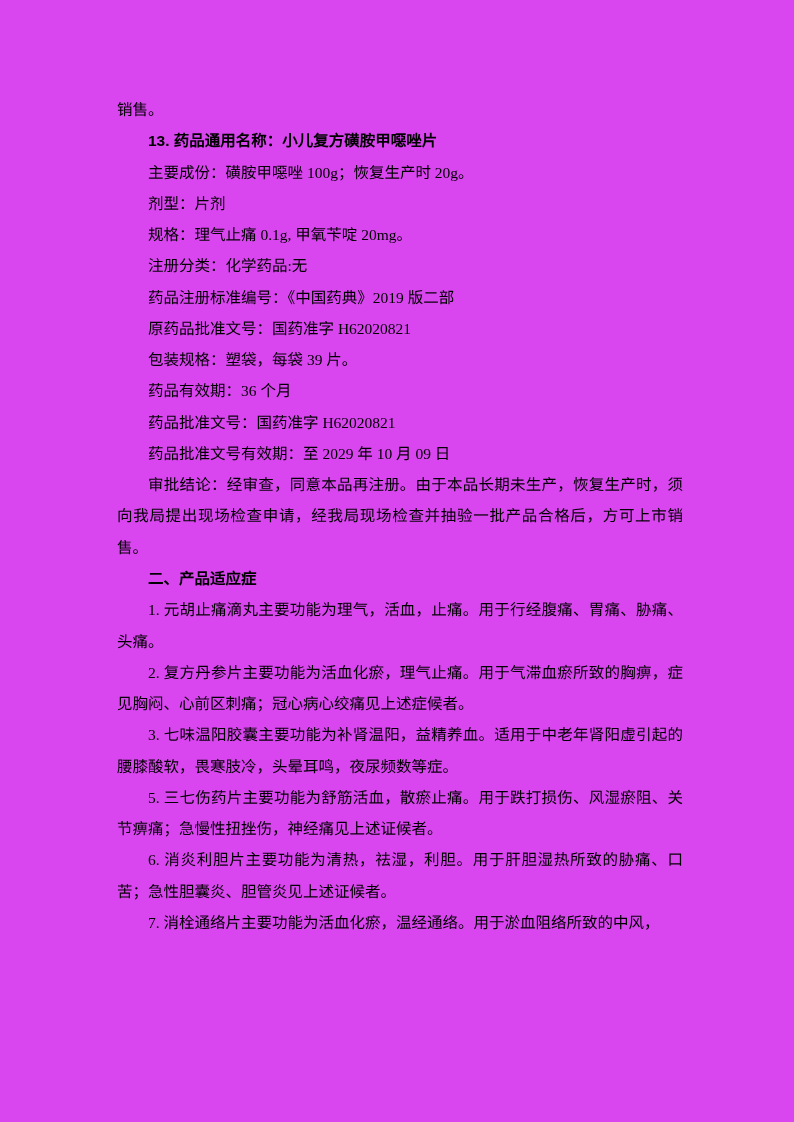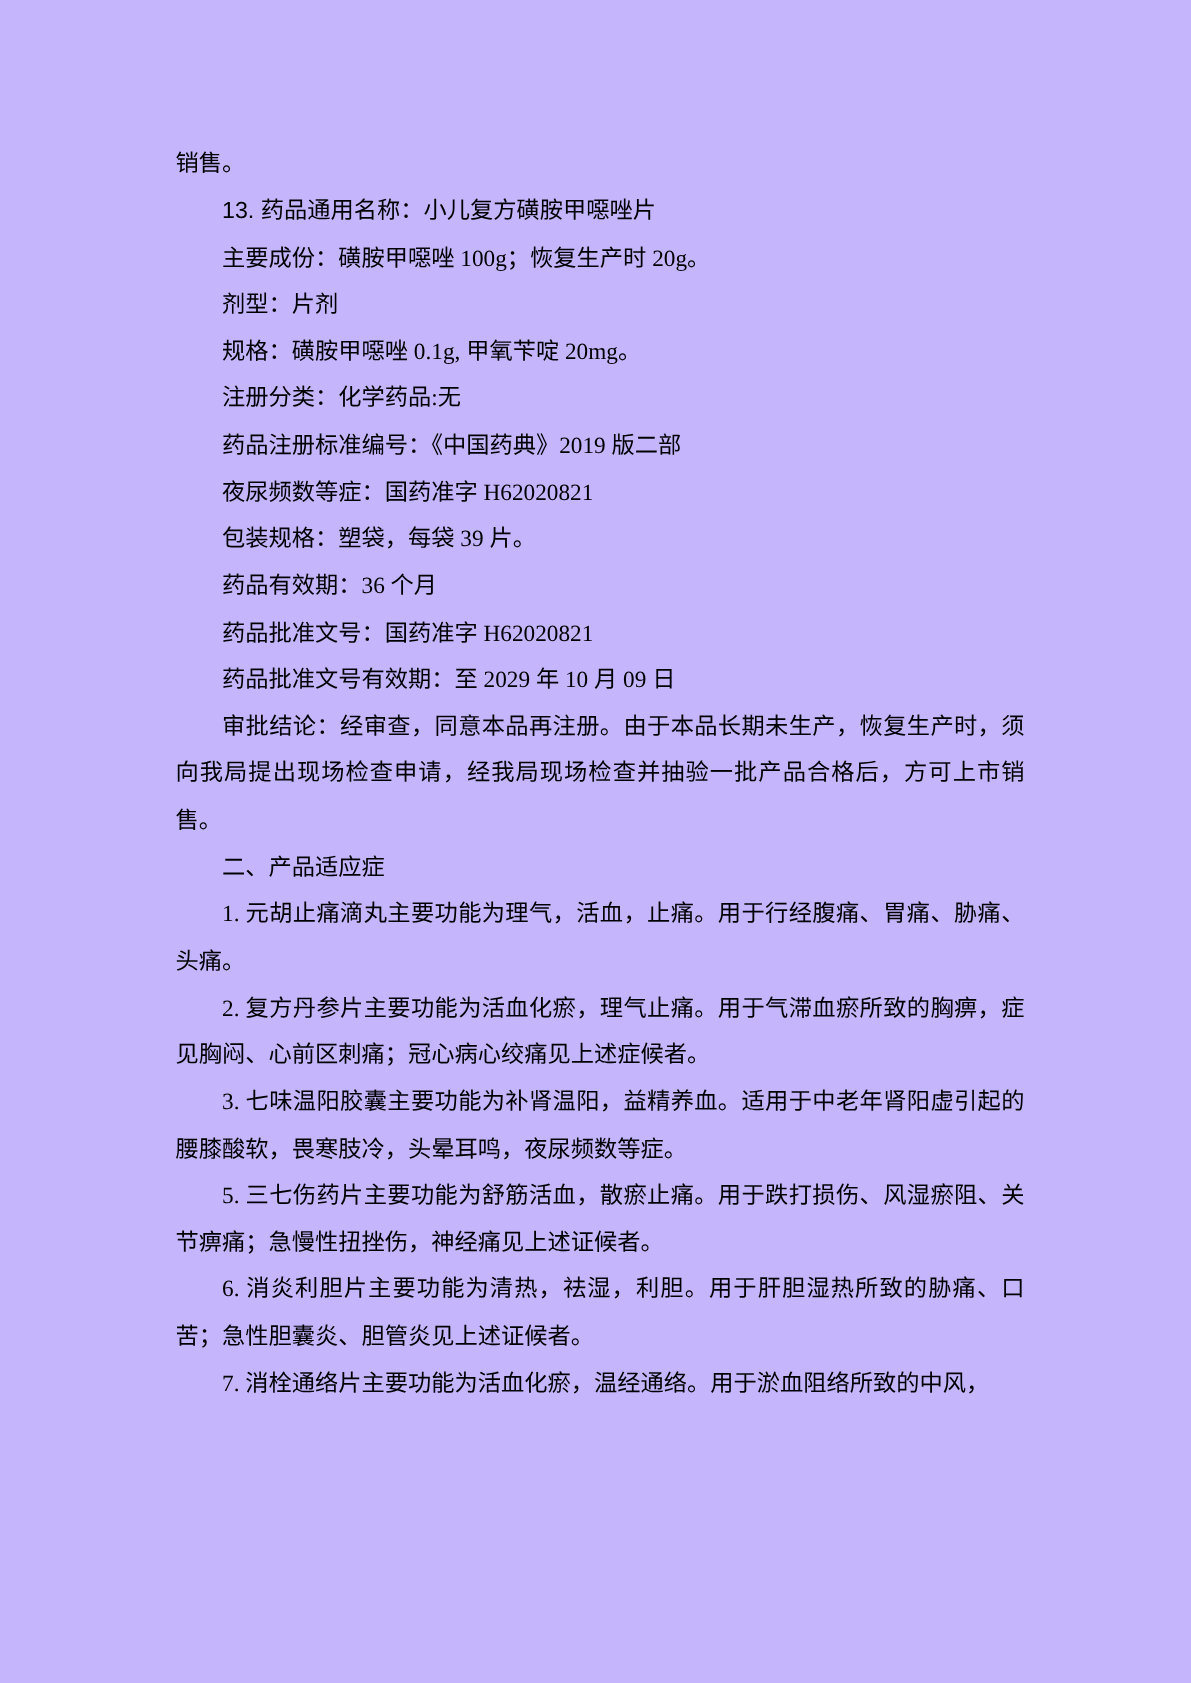--- a/index.html
+++ b/index.html
@@ -5,55 +5,55 @@
   html, body {
     margin: 0;
     padding: 0;
     background: #ffffff;
   }
   .page {
     position: relative;
     width: 794px;
     height: 1122px;
     box-sizing: border-box;
-    background: #c4b5fd;
+    background: #d946ef;
     color: #000000;
     padding: 94px 111px 0 117px;
     font-family: "Liberation Serif", "DejaVu Serif", serif;
     font-size: 15.5px;
     line-height: 31.27px;
     overflow: hidden;
   }
   .page p {
     margin: 0;
     padding: 0;
     text-align: justify;
     text-indent: 2em;
     word-break: break-word;
   }
   .page p.no-indent {
     text-indent: 0;
   }
   .page p.bold-heading {
-    font-weight: 400;
+    font-weight: 700;
     font-family: "Liberation Sans", "DejaVu Sans", sans-serif;
   }
 </style>
 </head>
 <body>
 
 <div class="page">
   <p class="no-indent">销售。</p>
   <p class="bold-heading">13. 药品通用名称：小儿复方磺胺甲噁唑片</p>
   <p>主要成份：磺胺甲噁唑 100g；恢复生产时 20g。</p>
   <p>剂型：片剂</p>
-  <p>规格：磺胺甲噁唑 0.1g, 甲氧苄啶 20mg。</p>
+  <p>规格：理气止痛 0.1g, 甲氧苄啶 20mg。</p>
   <p>注册分类：化学药品:无</p>
   <p>药品注册标准编号：《中国药典》2019 版二部</p>
-  <p>夜尿频数等症：国药准字 H62020821</p>
+  <p>原药品批准文号：国药准字 H62020821</p>
   <p>包装规格：塑袋，每袋 39 片。</p>
   <p>药品有效期：36 个月</p>
   <p>药品批准文号：国药准字 H62020821</p>
   <p>药品批准文号有效期：至 2029 年 10 月 09 日</p>
   <p>审批结论：经审查，同意本品再注册。由于本品长期未生产，恢复生产时，须向我局提出现场检查申请，经我局现场检查并抽验一批产品合格后，方可上市销售。</p>
   <p class="bold-heading">二、产品适应症</p>
   <p>1. 元胡止痛滴丸主要功能为理气，活血，止痛。用于行经腹痛、胃痛、胁痛、头痛。</p>
   <p>2. 复方丹参片主要功能为活血化瘀，理气止痛。用于气滞血瘀所致的胸痹，症见胸闷、心前区刺痛；冠心病心绞痛见上述症候者。</p>
   <p>3. 七味温阳胶囊主要功能为补肾温阳，益精养血。适用于中老年肾阳虚引起的腰膝酸软，畏寒肢冷，头晕耳鸣，夜尿频数等症。</p>
   <p>5. 三七伤药片主要功能为舒筋活血，散瘀止痛。用于跌打损伤、风湿瘀阻、关节痹痛；急慢性扭挫伤，神经痛见上述证候者。</p>

